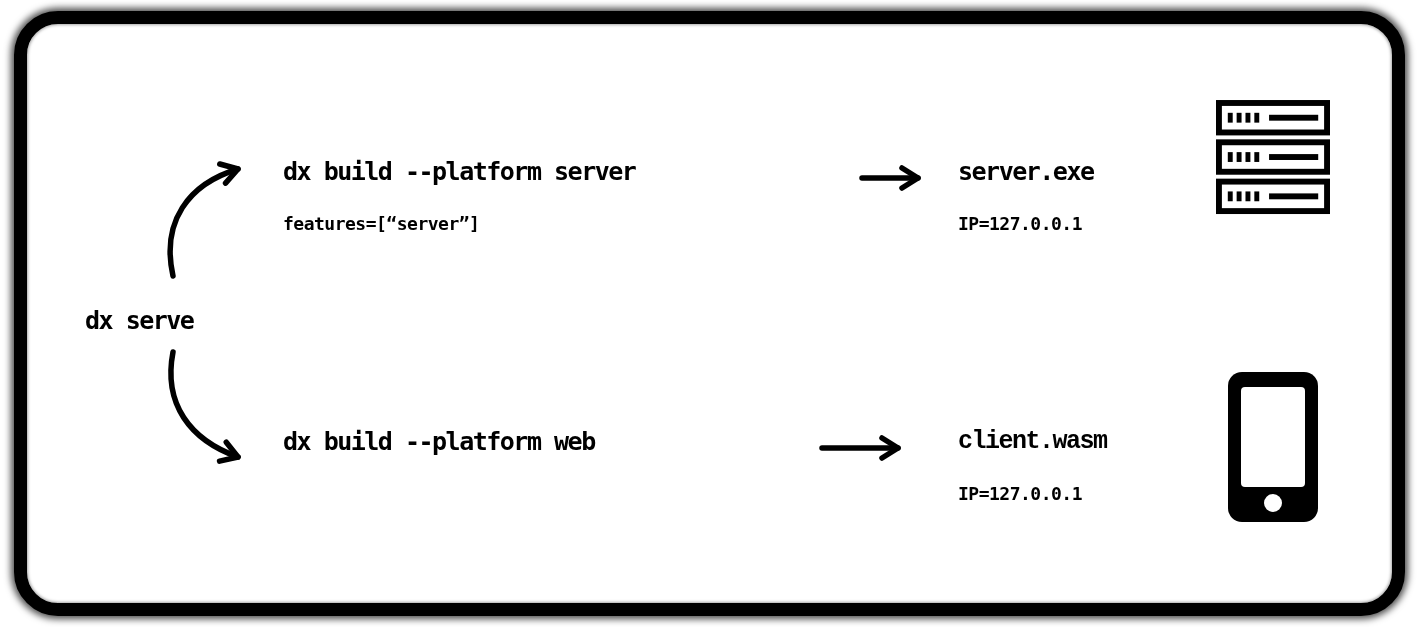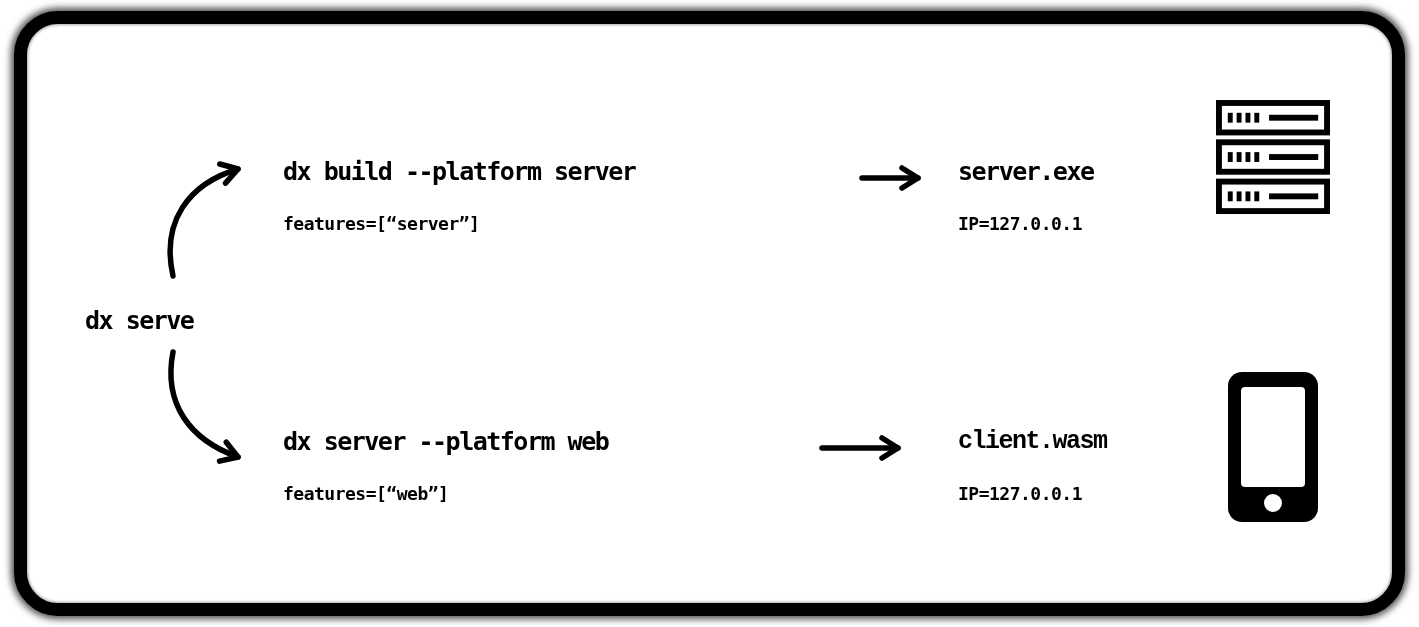--- a/index.html
+++ b/index.html
@@ -43,22 +43,21 @@
 
   <div class="frame"></div>
 
   <div class="txt cmd root-label">dx serve</div>
 
   <div class="txt cmd b0-command">dx build --platform server</div>
   <div class="txt sub b0-features">features=[“server”]</div>
   <div class="txt cmd b0-output">server.exe</div>
   <div class="txt sub b0-ip">IP=127.0.0.1</div>
 
-  <div class="txt cmd b1-command">dx server --platform web</div>
-  <div class="txt sub b1-features">features=[“web”]</div>
+  <div class="txt cmd b1-command">dx build --platform web</div>
   <div class="txt cmd b1-output">client.wasm</div>
   <div class="txt sub b1-ip">IP=127.0.0.1</div>
 
   <svg class="arrows" viewBox="0 0 1419 627" xmlns="http://www.w3.org/2000/svg">
     <defs>
       <marker id="arrowhead" markerUnits="userSpaceOnUse" markerWidth="30" markerHeight="30" refX="21" refY="14" orient="auto">
         <path d="M5 4 L21 14 L5 24" fill="none" stroke="#000" stroke-width="5.5" stroke-linecap="round" stroke-linejoin="round"></path>
       </marker>
     </defs>
     <path d="M 173 276 C 161 222 188 184 238 169" fill="none" stroke="#000" stroke-width="5.5" stroke-linecap="round" marker-end="url(#arrowhead)"></path>

